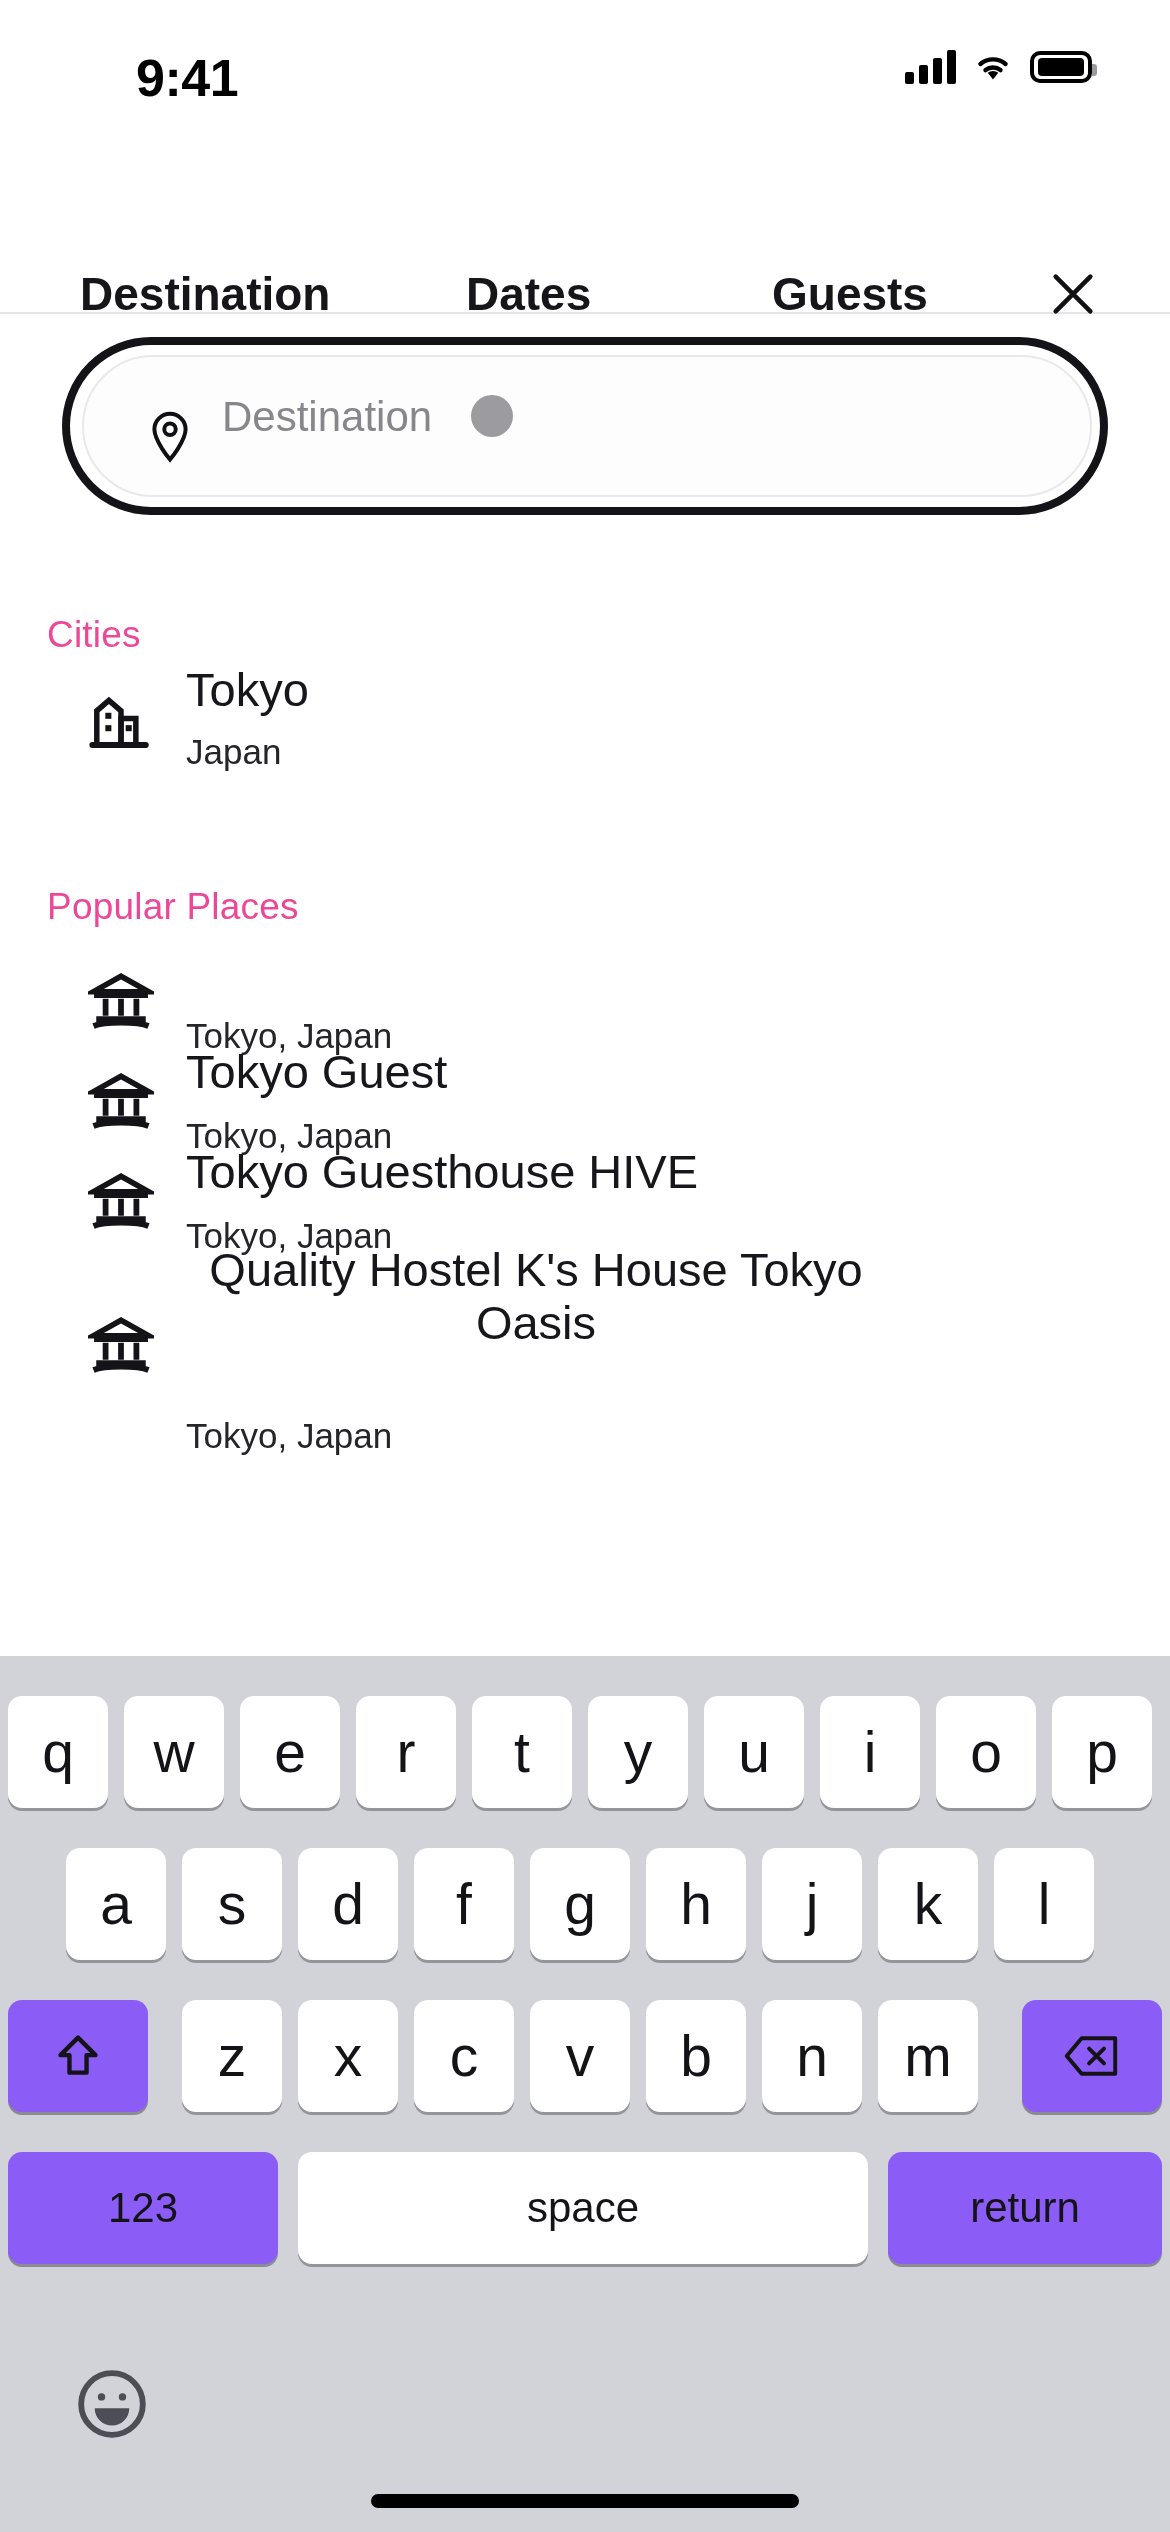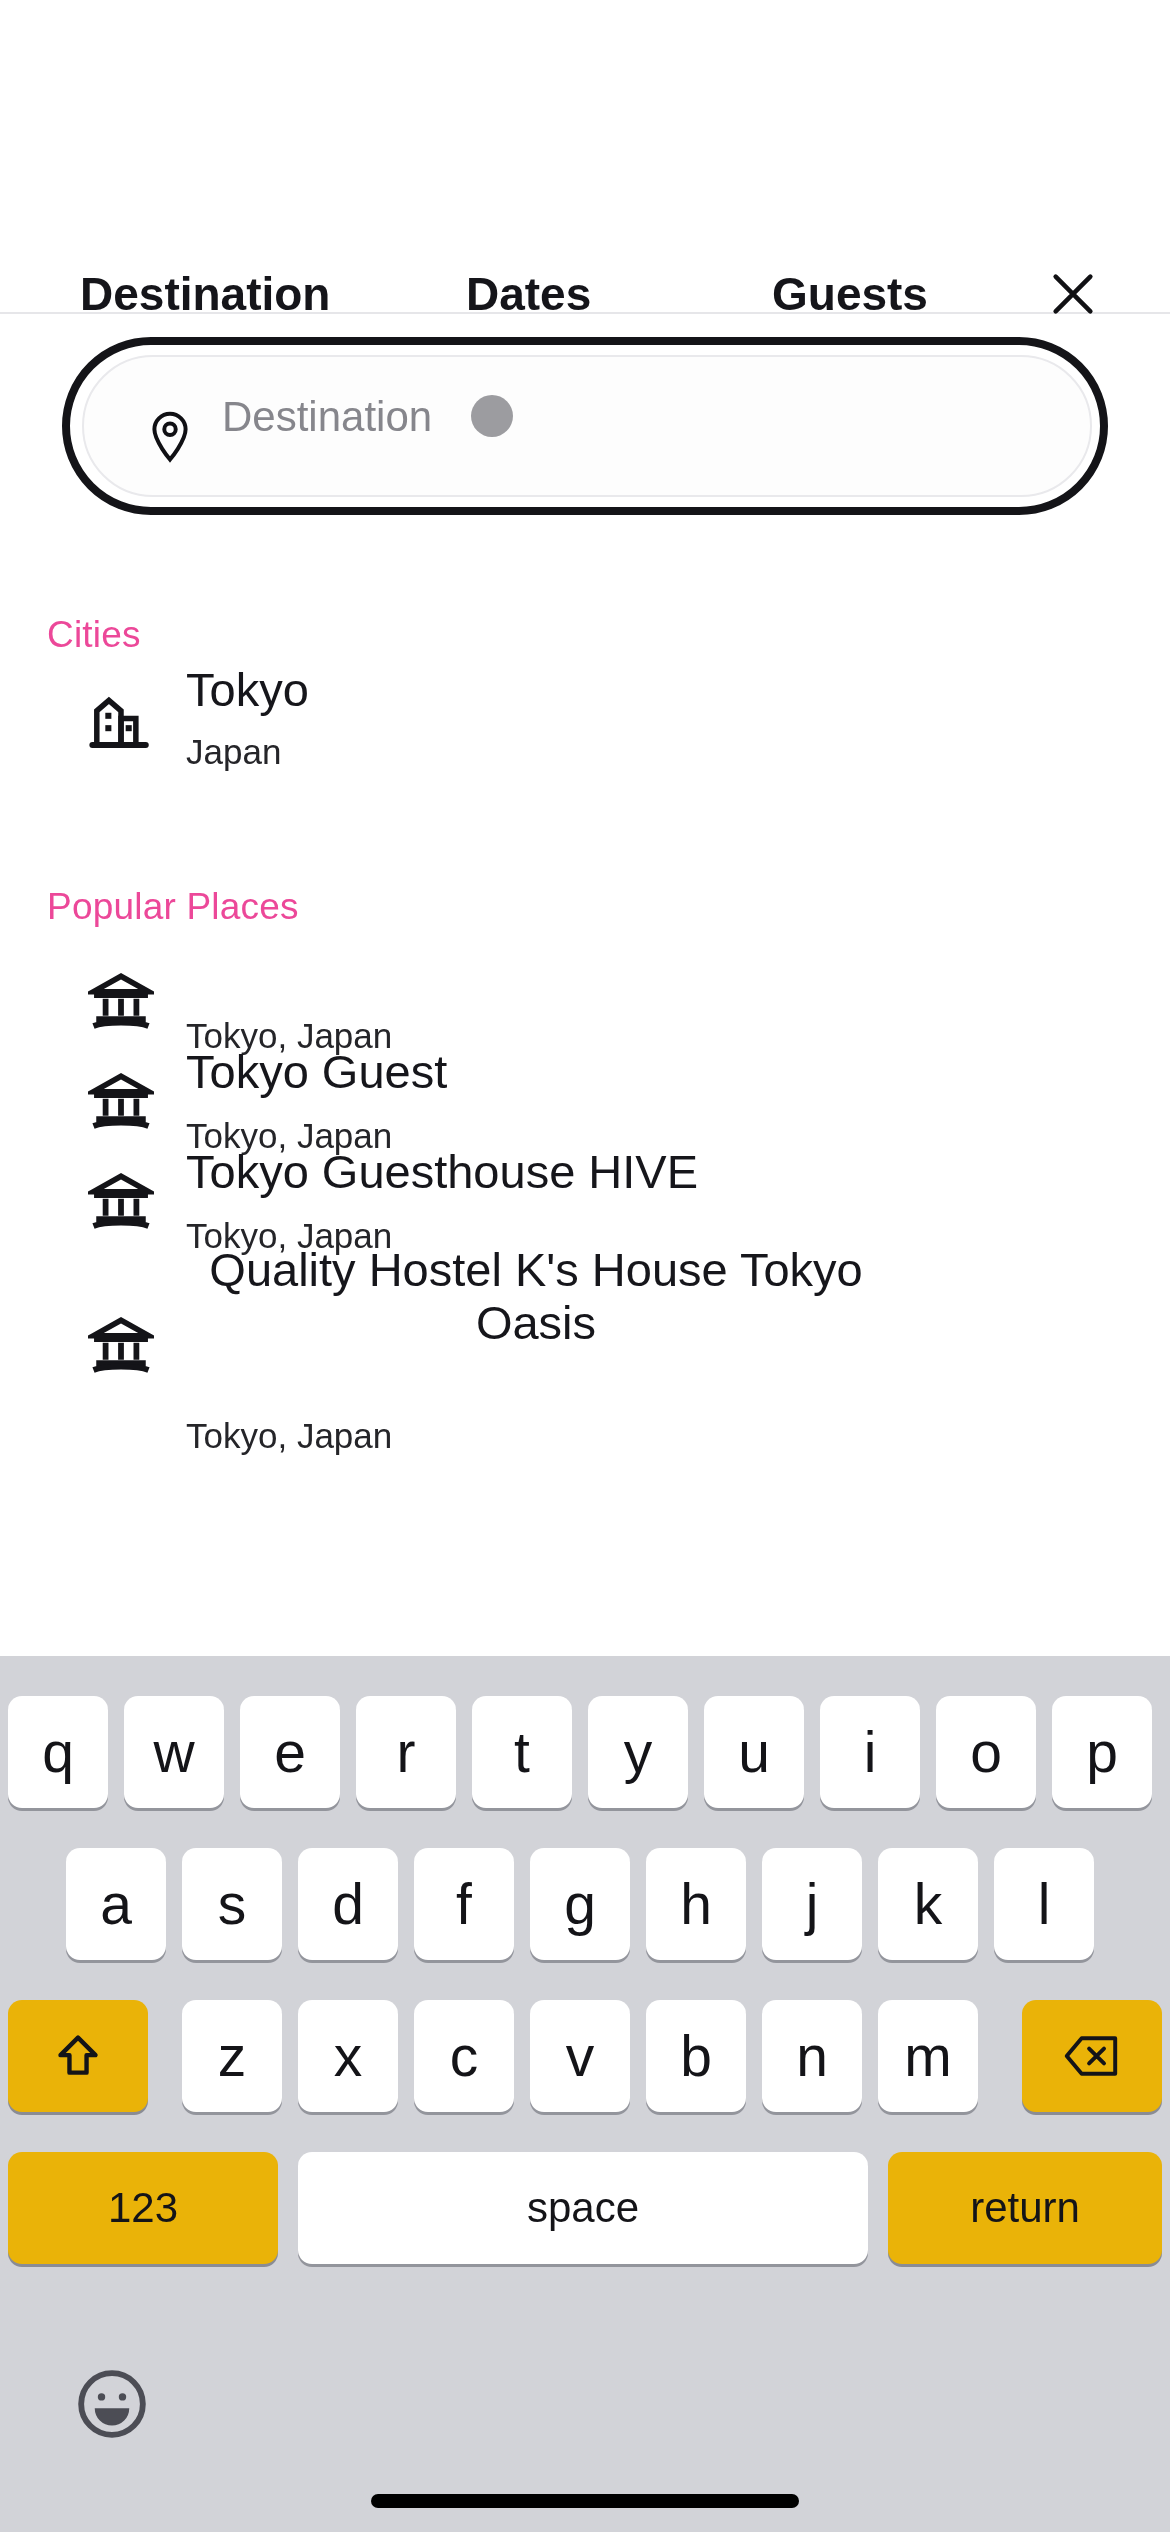--- a/index.html
+++ b/index.html
@@ -207,21 +207,21 @@
     border-radius: 14px;
     box-shadow: 0 3px 0 rgba(136,138,146,0.85);
     display: flex;
     align-items: center;
     justify-content: center;
     font-size: 57px;
     color: #141418;
     font-family: "Liberation Sans", sans-serif;
   }
   .kb-key.mod {
-    background: #eab308;
+    background: #8b5cf6;
     box-shadow: 0 3px 0 rgba(130,132,141,0.9);
     font-size: 42px;
   }
   .kb-key.wide-label { font-size: 42px; }
   .kb-key svg { pointer-events: none; }
   .emoji-btn {
     position: absolute;
     left: 75px;
     top: 2367px;
     width: 74px;
@@ -238,20 +238,39 @@
     height: 14px;
     background: #000;
     border-radius: 8px;
   }
 </style>
 </head>
 <body>
 
 <div class="phone">
 
+  <div class="statusbar">
+    <div class="status-time">9:41</div>
+    <div class="status-right">
+      <div class="signal-bars">
+        <i></i>
+          <i></i>
+          <i></i>
+          <i></i>
+      </div>
+      <svg class="wifi-icon" viewBox="0 0 24 20">
+        <path d="M12 17.3l3.1-3.9a4.9 4.9 0 0 0-6.2 0L12 17.3z" fill="#000"></path>
+        <path d="M4.6 8.2a11.6 11.6 0 0 1 14.8 0" stroke="#000" stroke-width="2.6" fill="none" stroke-linecap="round"></path>
+        <path d="M7.6 11.8a7.2 7.2 0 0 1 8.8 0" stroke="#000" stroke-width="2.6" fill="none" stroke-linecap="round"></path>
+      </svg>
+      <div class="batt">
+        <div class="batt-fill"></div>
+      </div>
+    </div>
+  </div>
 
   <div class="tabbar">
     <button class="tab tab-destination active">Destination</button>
     <button class="tab tab-dates">Dates</button>
     <button class="tab tab-guests">Guests</button>
     <div class="tab-underline"></div>
     <button class="close-btn">
       <svg viewBox="0 0 24 24">
         <path d="M4 4 L20 20 M20 4 L4 20" stroke="#111114" stroke-width="2.1" stroke-linecap="round"></path>
       </svg>

